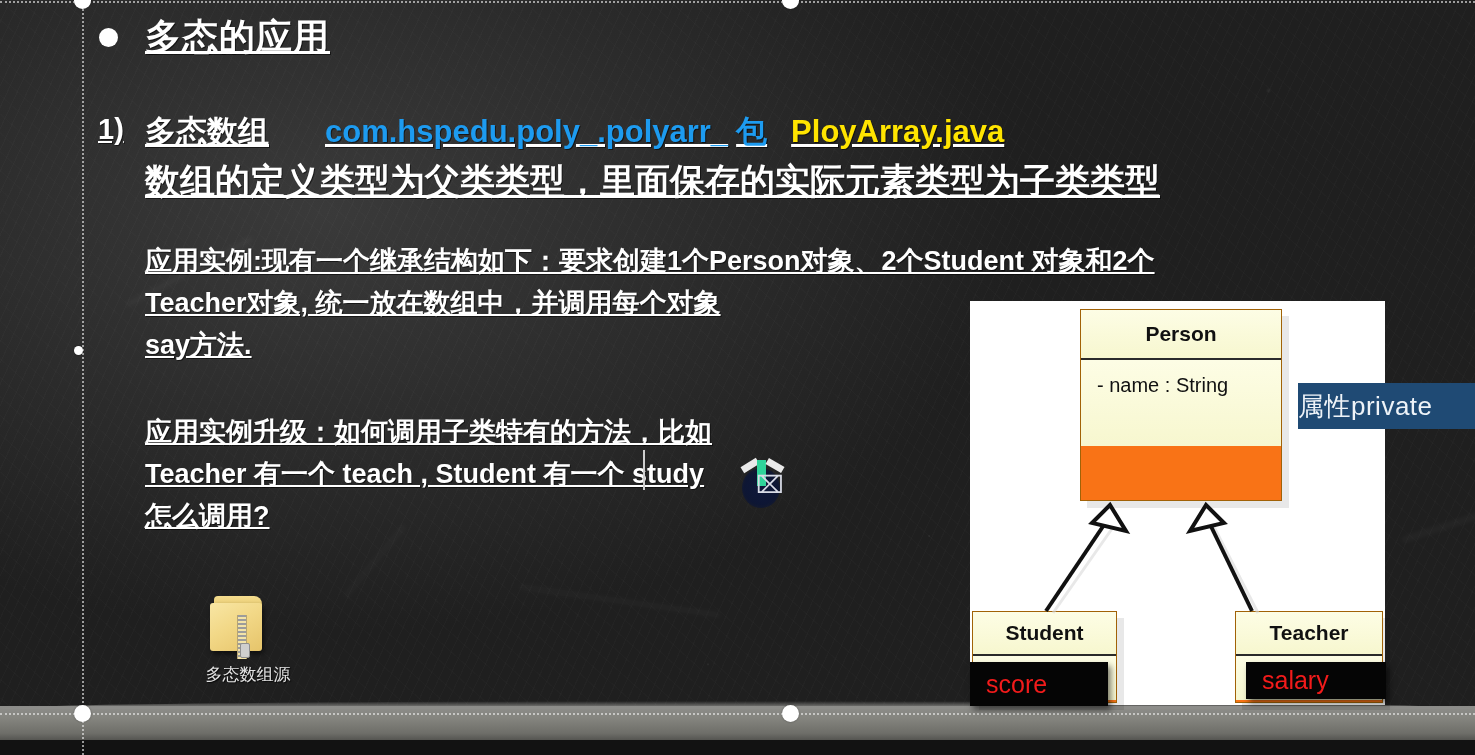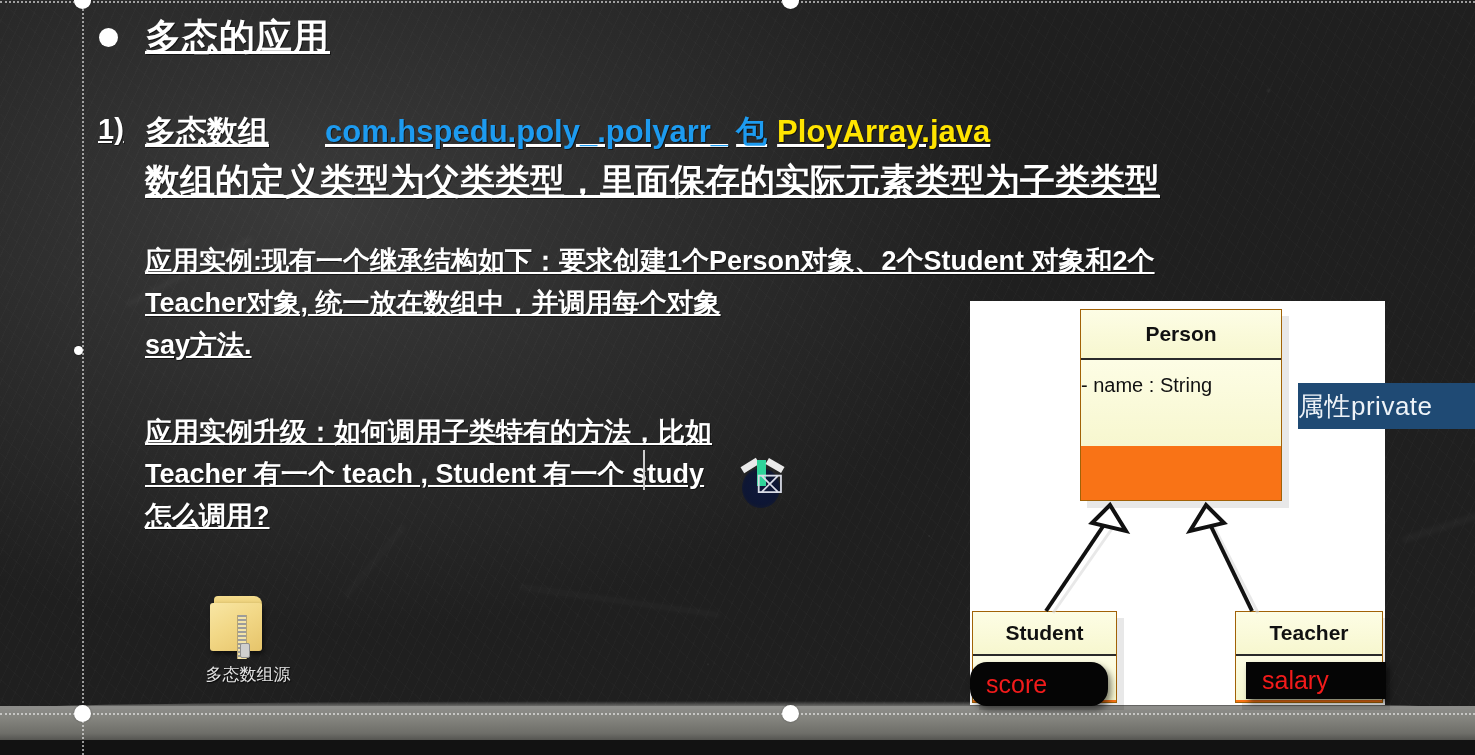--- a/index.html
+++ b/index.html
@@ -115,21 +115,21 @@
     text-shadow: 1px 1px 0 rgba(0,0,0,0.55);
   }
   .line-pkg {
     left: 145px; top: 111px;
     font-size: 31px; font-weight: bold;
     color: #ffffff; white-space: nowrap;
     text-shadow: 1px 1px 0 rgba(0,0,0,0.55);
   }
   .pkg-path { color: #1d9bf0; margin-left: 56px; }
   .pkg-bao  { color: #1d9bf0; margin-left: 8px; }
-  .pkg-file { color: #ffe400; margin-left: 10px; }
+  .pkg-file { color: #ffe400; margin-left: 24px; }
 
   .line-def {
     left: 145px; top: 158px;
     font-size: 35px; font-weight: bold; color: #ffffff;
     white-space: nowrap;
     text-shadow: 1px 1px 0 rgba(0,0,0,0.55);
   }
 
   .para {
     left: 145px;
@@ -214,21 +214,21 @@
     border-bottom: 2px solid #2a2a2a;
     background: linear-gradient(180deg,#fdfde5,#f7f7cf);
   }
   .uml-class .sect:last-child { border-bottom: none; }
   .uml-name {
     text-align: center; font-weight: bold;
     color: #111; font-size: 21px;
     display: flex; align-items: center; justify-content: center;
   }
   .uml-rowtxt {
-    font-size: 20px; color: #111; 
+    font-size: 20px; color: #111; padding-left: 16px;
     display: flex; align-items: center;
   }
 
   
   #person-box { left: 110px; top: 8px; width: 202px; height: 192px; }
   #person-box .s1 { height: 50px; }
   #person-box .s2 { height: 86px; padding-top: 6px; }
   #person-box .s3 { height: 52px; }
 
   
@@ -247,21 +247,21 @@
     background: #050505;
     z-index: 6;
     display: flex; align-items: center;
     padding-left: 16px;
     box-sizing: border-box;
     color: #f21b1b;
     font-size: 25px;
     font-weight: normal;
     box-shadow: 3px 4px 6px rgba(0,0,0,0.5);
   }
-  #redact-score  { left: 970px; top: 662px; width: 138px; height: 44px; border-radius: 17px; }
+  #redact-score  { left: 970px; top: 662px; width: 138px; height: 44px; }
   #redact-salary { left: 1246px; top: 662px; width: 140px; height: 37px; }
 
   
   .uml-svg { position: absolute; left: 970px; top: 301px; z-index: 5; }
 
   
   .callout {
     position: absolute;
     left: 1298px; top: 383px;
     width: 177px; height: 46px;

